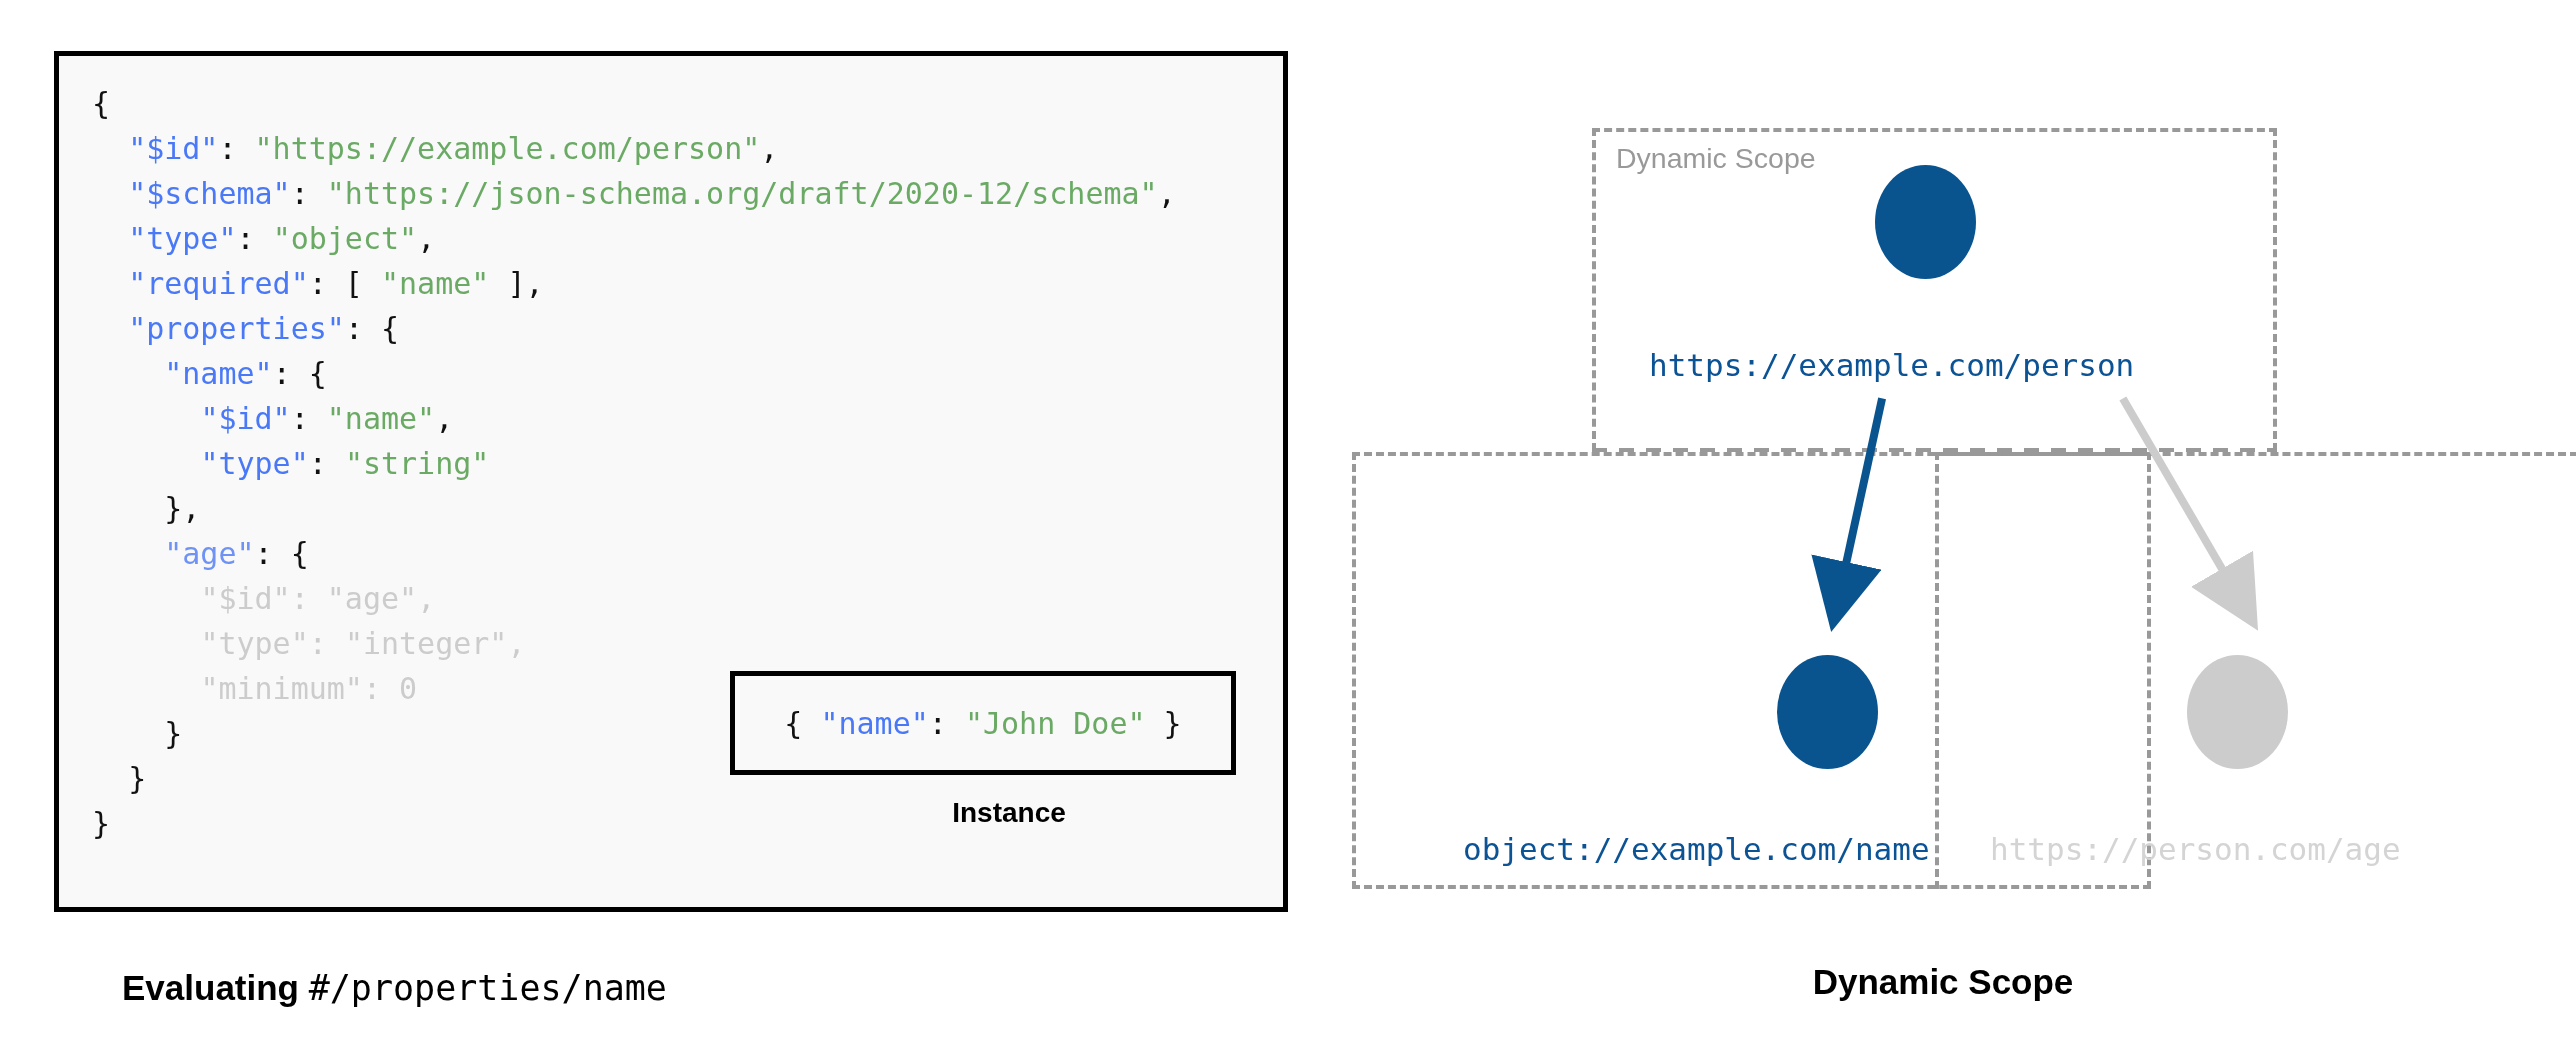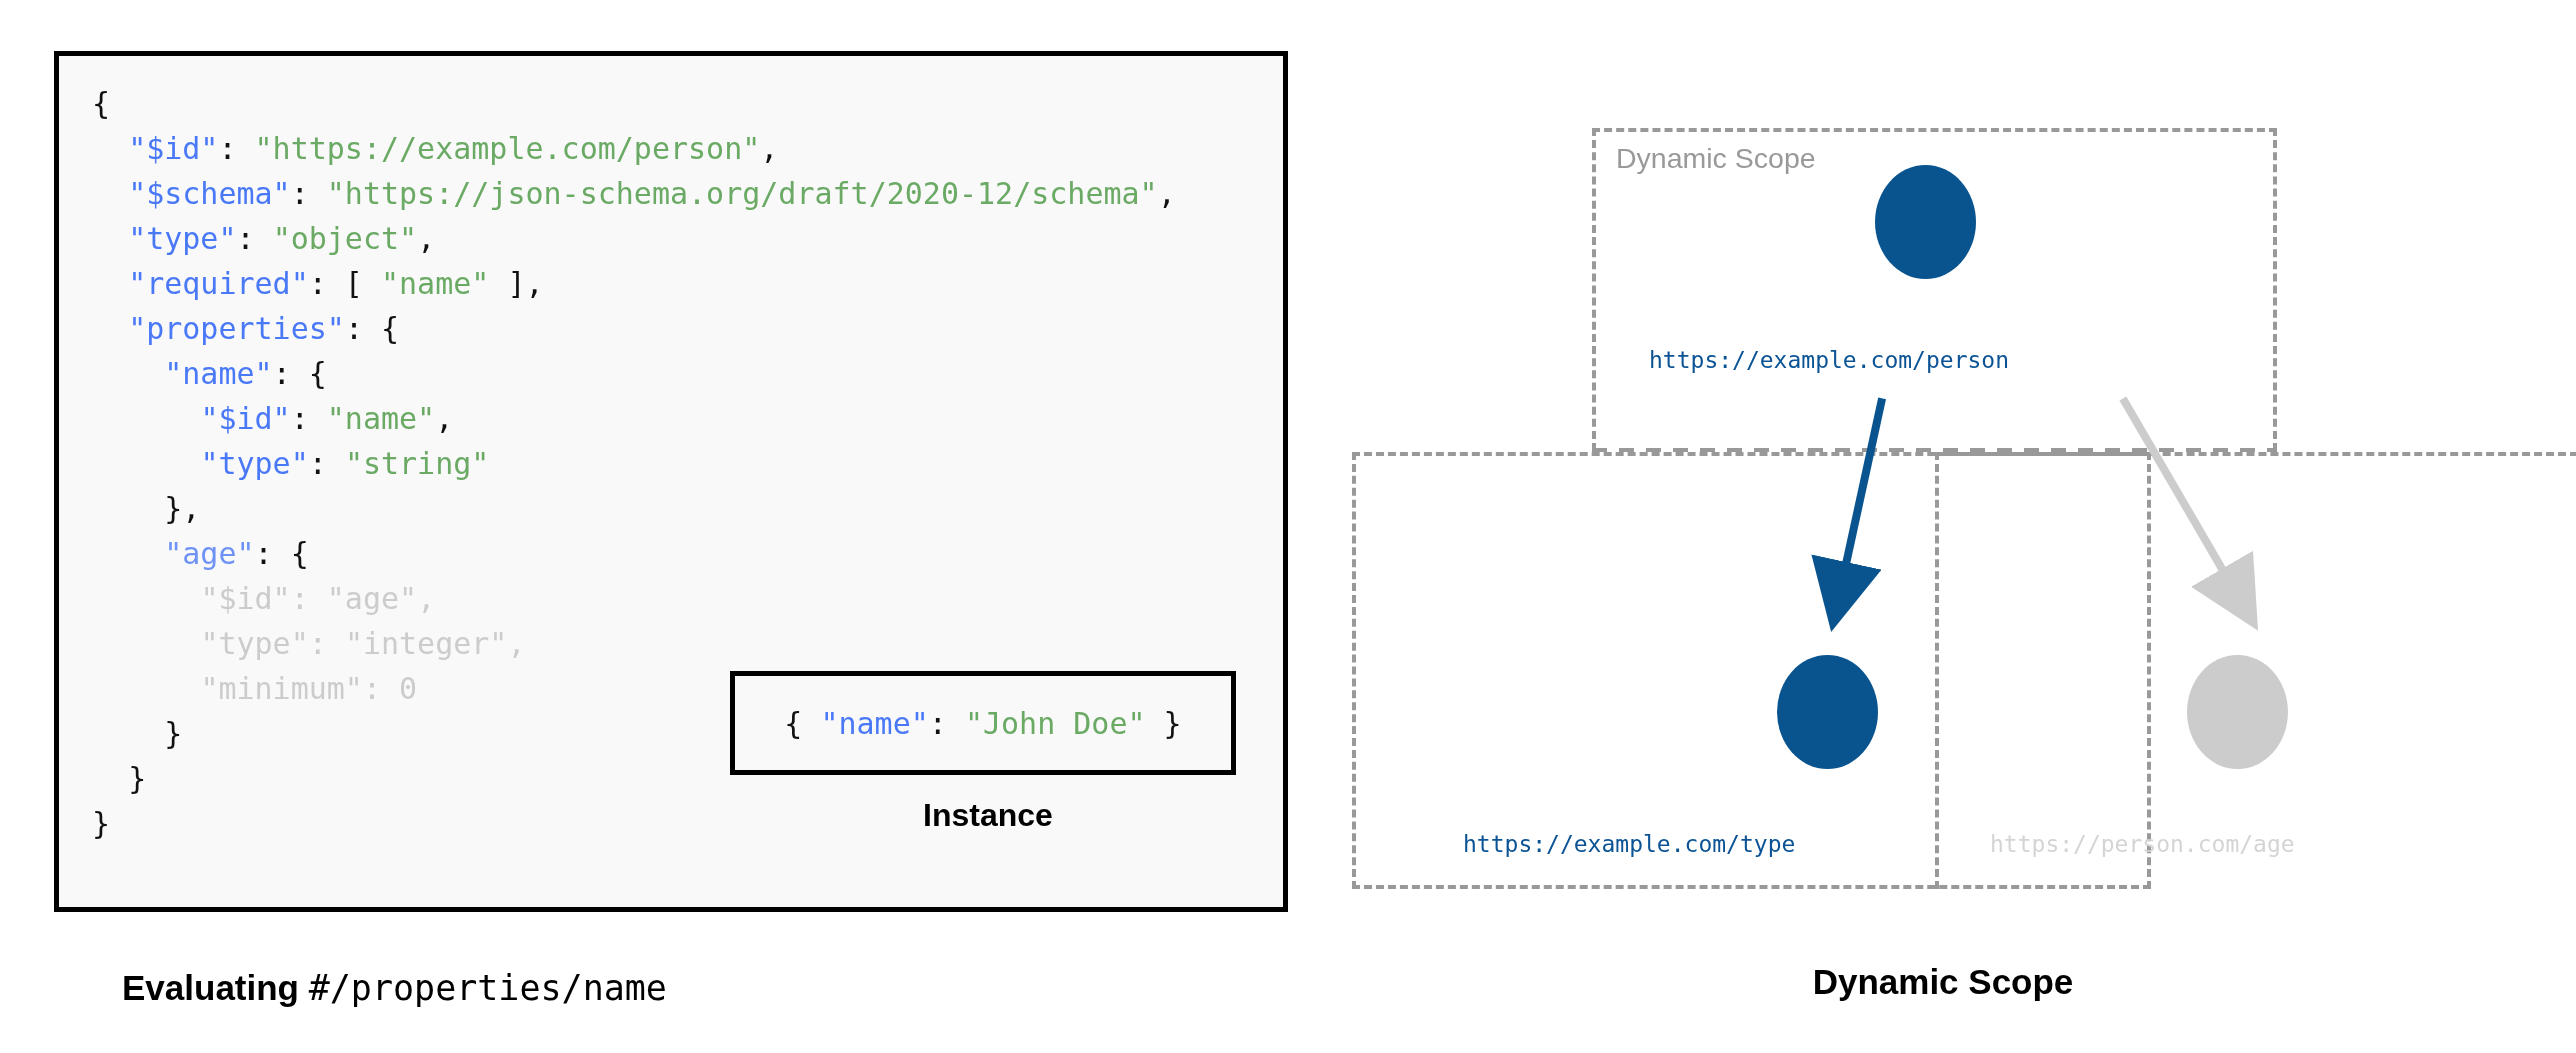--- a/index.html
+++ b/index.html
@@ -58,24 +58,24 @@
   }
   #instance-code {
     font-family: "DejaVu Sans Mono", "Liberation Mono", monospace;
     font-size: 30px;
     white-space: pre;
     color: #111111;
   }
 
   #instance-caption {
     position: absolute;
-    left: 735px; top: 797px;
+    left: 756px; top: 797px;
     width: 506px;
     text-align: center;
-    font-size: 32px;
+    font-size: 28px;
     font-weight: bold;
     color: #000000;
   }
 
   #left-caption {
     position: absolute;
     left: 54px; top: 957px;
     width: 1234px;
     text-align: left;
     padding-left: 68px;
@@ -146,21 +146,21 @@
   }
   #node-age {
     left: 877px; top: 655px;
     width: 101px; height: 114px;
     background: #cccccc;
   }
 
   .node-label {
     position: absolute;
     font-family: "DejaVu Sans Mono", "Liberation Mono", monospace;
-    font-size: 23px;
+    font-size: 31px;
     white-space: nowrap;
   }
   #label-person { left: 339px; top: 347px; color: #0b5394; }
   #label-name   { left: 153px; top: 831px; color: #0b5394; }
   #label-age    { left: 680px; top: 831px; color: #d4d4d4; }
 
   #arrows {
     position: absolute;
     left: 0; top: 0;
     width: 1266px; height: 1053px;
@@ -234,19 +234,19 @@
     </defs>
     <line x1="1005" y1="700" x2="920" y2="1090" stroke="#09548f" stroke-width="14" marker-end="url(#ah-blue)"></line>
     <line x1="1428" y1="700" x2="1655" y2="1090" stroke="#cccccc" stroke-width="14" marker-end="url(#ah-gray)"></line>
   </svg>
 
   <div class="node-circle" id="node-person"></div>
   <div class="node-circle" id="node-name"></div>
   <div class="node-circle" id="node-age"></div>
 
   <div class="node-label" id="label-person">https://example.com/person</div>
-  <div class="node-label" id="label-name">https://example.com/type</div>
+  <div class="node-label" id="label-name">object://example.com/name</div>
   <div class="node-label" id="label-age">https://person.com/age</div>
 
   <div id="right-caption">Dynamic Scope</div>
 
 </div>
 
 
 </body></html>

